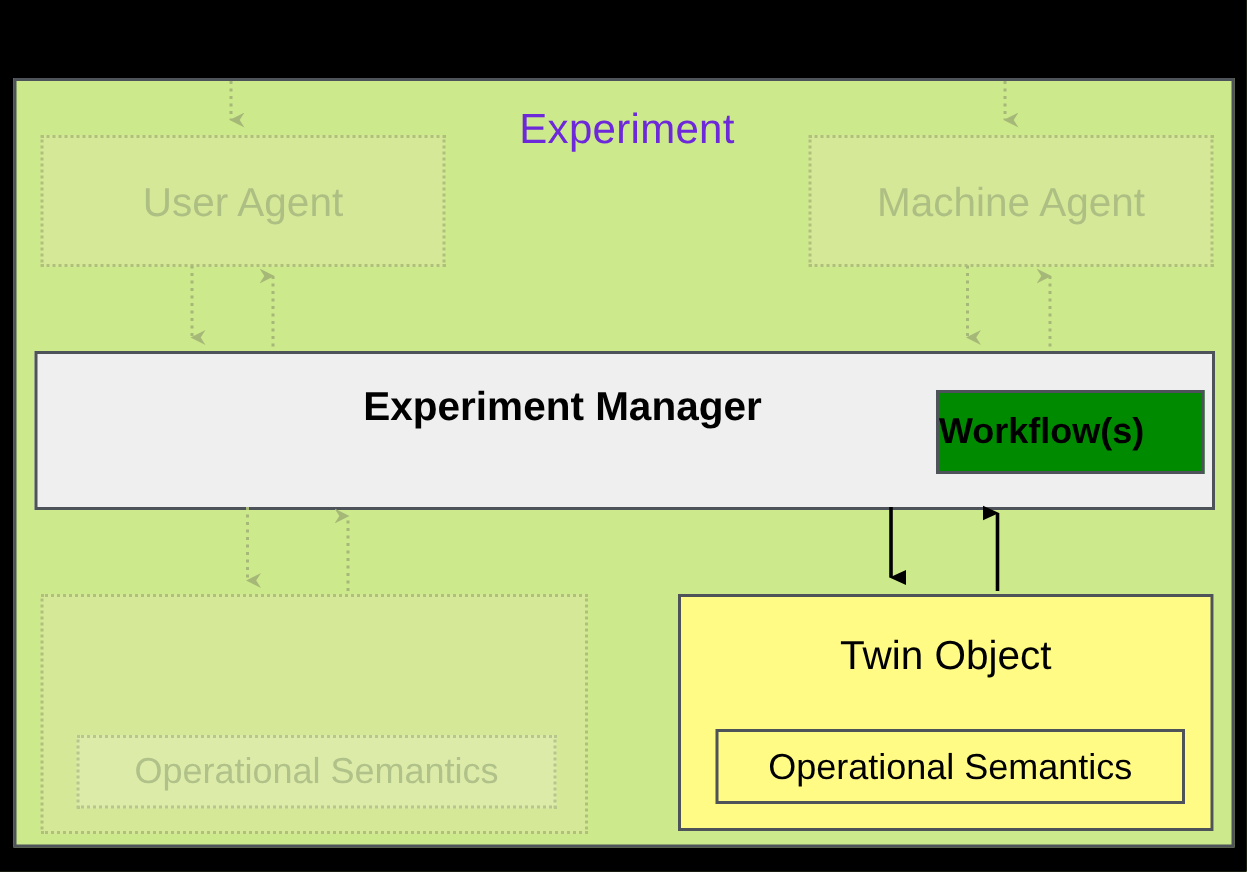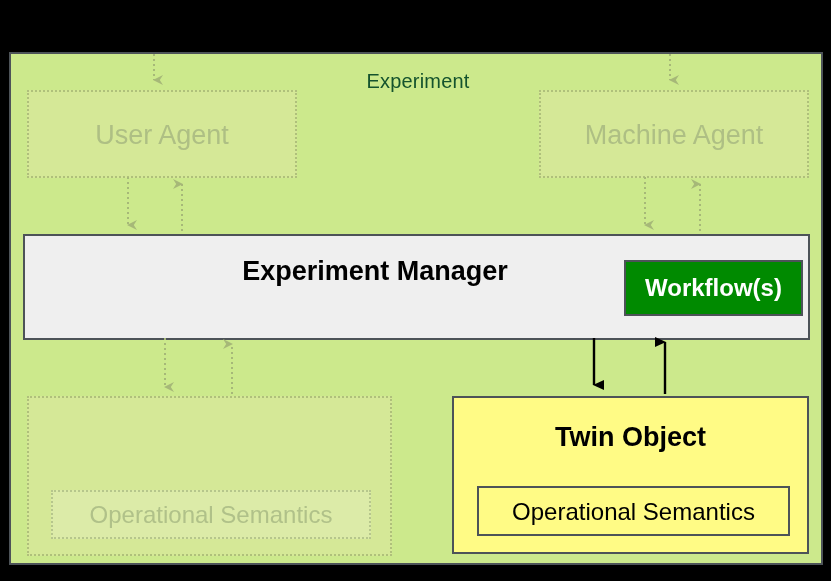--- a/index.html
+++ b/index.html
@@ -32,22 +32,22 @@
     border: 2px solid #4D5358;
     box-sizing: border-box;
   }
 
   #experiment-title {
     position: absolute;
     left: 0;
     top: 16px;
     width: 814px;
     text-align: center;
-    font-size: 20px;
-    color: #14532d;
+    font-size: 28px;
+    color: #6d28d9;
     letter-spacing: 0.2px;
   }
 
   
   .ghost-box {
     position: absolute;
     background: #D5E897;
     border: 2px dotted #AFC07B;
     box-sizing: border-box;
   }
@@ -121,23 +121,22 @@
     height: 56px;
     background: #008A00;
     border: 2px solid #4D5358;
     box-sizing: border-box;
   }
   #workflows-label {
     position: absolute;
     left: 0;
     top: 12px;
     width: 100%;
-    text-align: center;
     font-size: 24px;
-    color: #ffffff;
+    color: #000000;
   }
 
   
   #twin-object-box {
     position: absolute;
     left: 441px;
     top: 342px;
     width: 357px;
     height: 158px;
     background: #FFFB85;
@@ -145,21 +144,20 @@
     box-sizing: border-box;
   }
   #twin-object-label {
     position: absolute;
     left: 0;
     top: 24px;
     width: 100%;
     text-align: center;
     font-size: 27px;
     color: #000000;
-    font-weight: bold;
   }
   #twin-op-sem-box {
     position: absolute;
     left: 23px;
     top: 88px;
     width: 313px;
     height: 50px;
     background: #FFFB85;
     border: 2px solid #4D5358;
     box-sizing: border-box;

